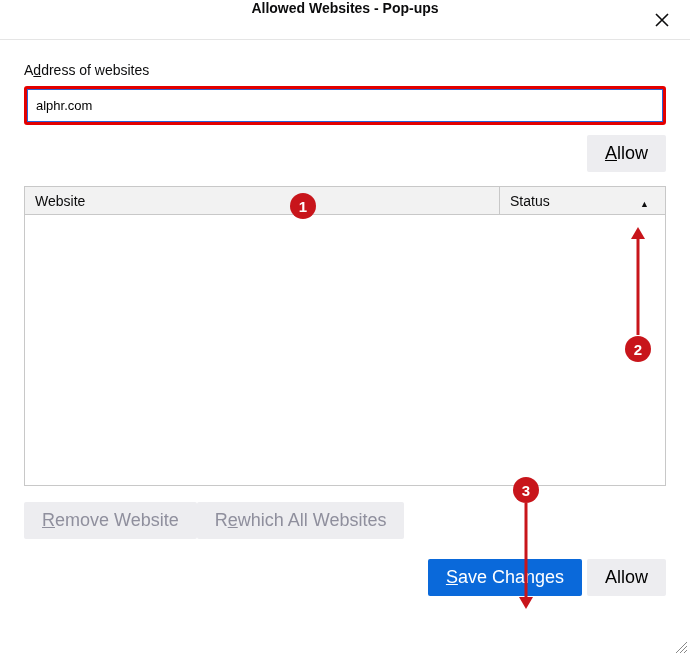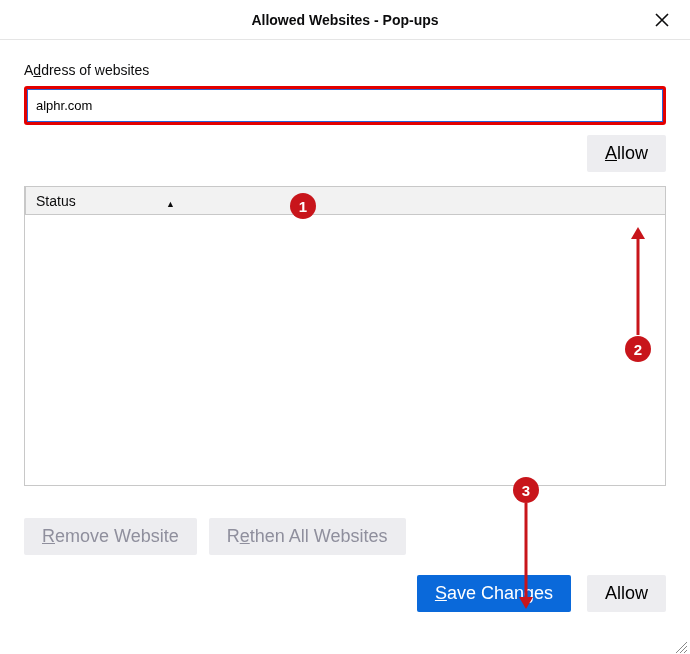--- a/index.html
+++ b/index.html
@@ -7,21 +7,21 @@
       font-family: "Segoe UI", Arial, sans-serif;
       font-size: 14px;
       color: #0c0c0d;
       width: 690px;
       height: 654px;
       position: relative;
       background: #fff;
     }
     .titlebar {
       display: flex;
-      align-items: center;
+      align-items: flex-start;
       justify-content: center;
       height: 40px;
       border-bottom: 1px solid #e5e5e5;
       position: relative;
       font-weight: 600;
     }
     .close-icon {
       position: absolute;
       right: 18px;
       top: 10px;
@@ -104,27 +104,27 @@
       justify-content: space-between;
       align-items: flex-end;
       height: 100%;
     }
     .sort-caret {
       margin-right: 6px;
       font-size: 9px;
     }
     .remove-row {
       display: flex;
-      gap: 12px;
-      margin-top: 32px;
+      gap: 0;
+      margin-top: 16px;
     }
     .footer-row {
       display: flex;
       justify-content: flex-end;
-      gap: 16px;
+      gap: 5px;
       margin-top: 20px;
       padding-right: 0;
     }
     .resize-grip {
       position: absolute;
       right: 2px;
       bottom: 0px;
       width: 16px;
       height: 16px;
     }
@@ -170,33 +170,34 @@
   </div>
 
   <div class="allow-row">
     <button class="btn">
       <span class="mn">A</span><span>llow</span>
     </button>
   </div>
 
   <div class="table-wrap">
     <div class="thead">
+      <div class="th website">Website</div>
       <div class="th status">
         <span>Status</span>
         <span class="sort-caret">▲</span>
       </div>
     </div>
   </div>
 
   <div class="remove-row">
     <button class="btn disabled">
       <span class="mn">R</span><span>emove Website</span>
     </button>
     <button class="btn disabled">
-      <span>R</span><span class="mn">e</span><span>then All Websites</span>
+      <span>R</span><span class="mn">e</span><span>which All Websites</span>
     </button>
   </div>
 
   <div class="footer-row">
     <button class="btn primary">
       <span class="mn">S</span><span>ave Changes</span>
     </button>
     <button class="btn">Allow</button>
   </div>
 </div>

